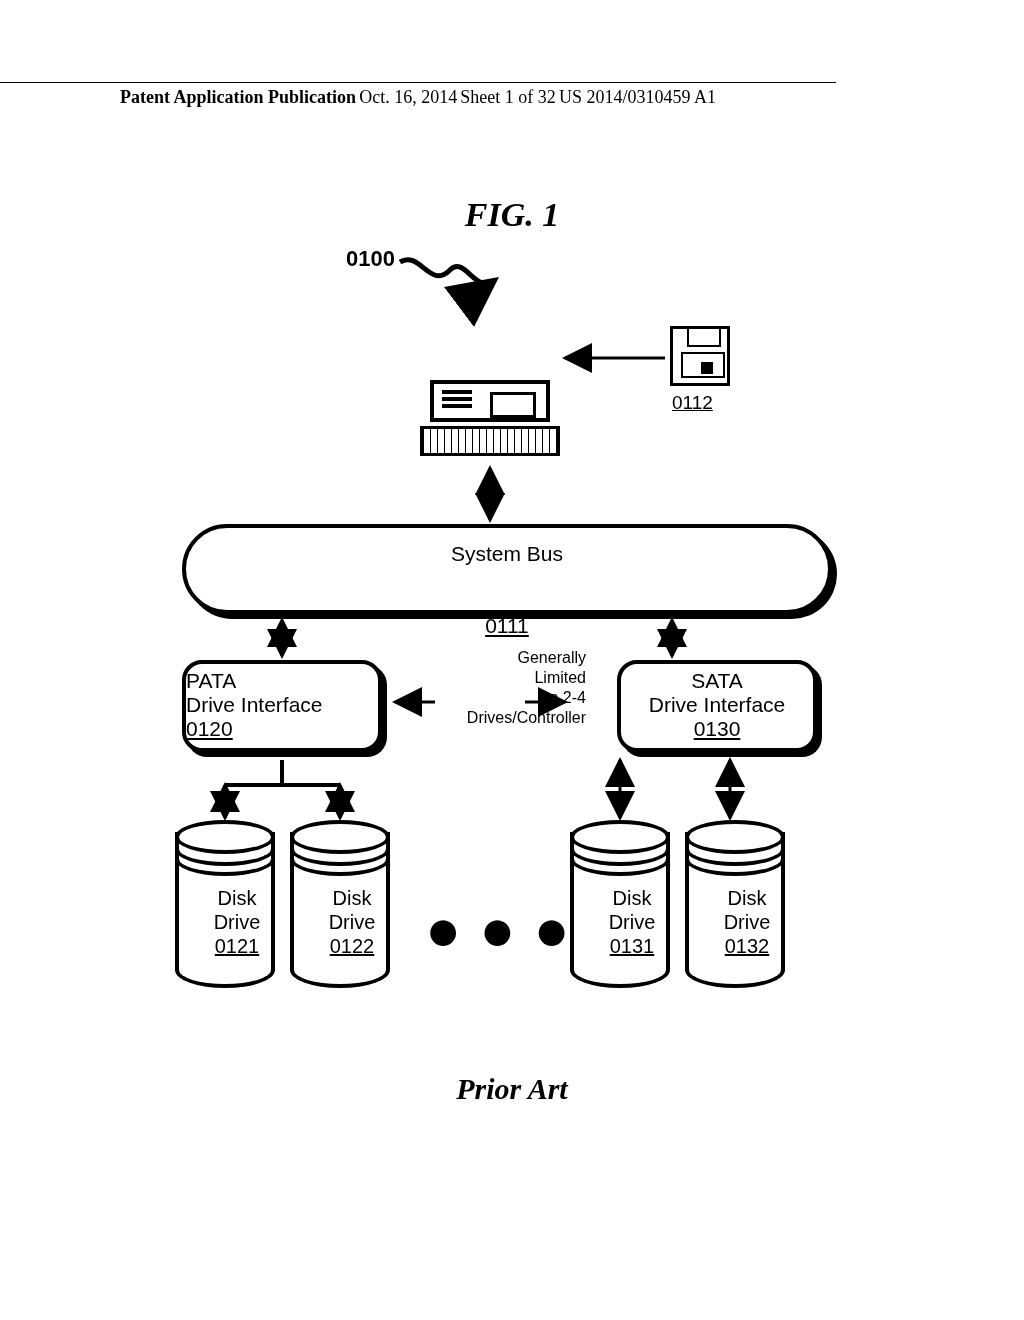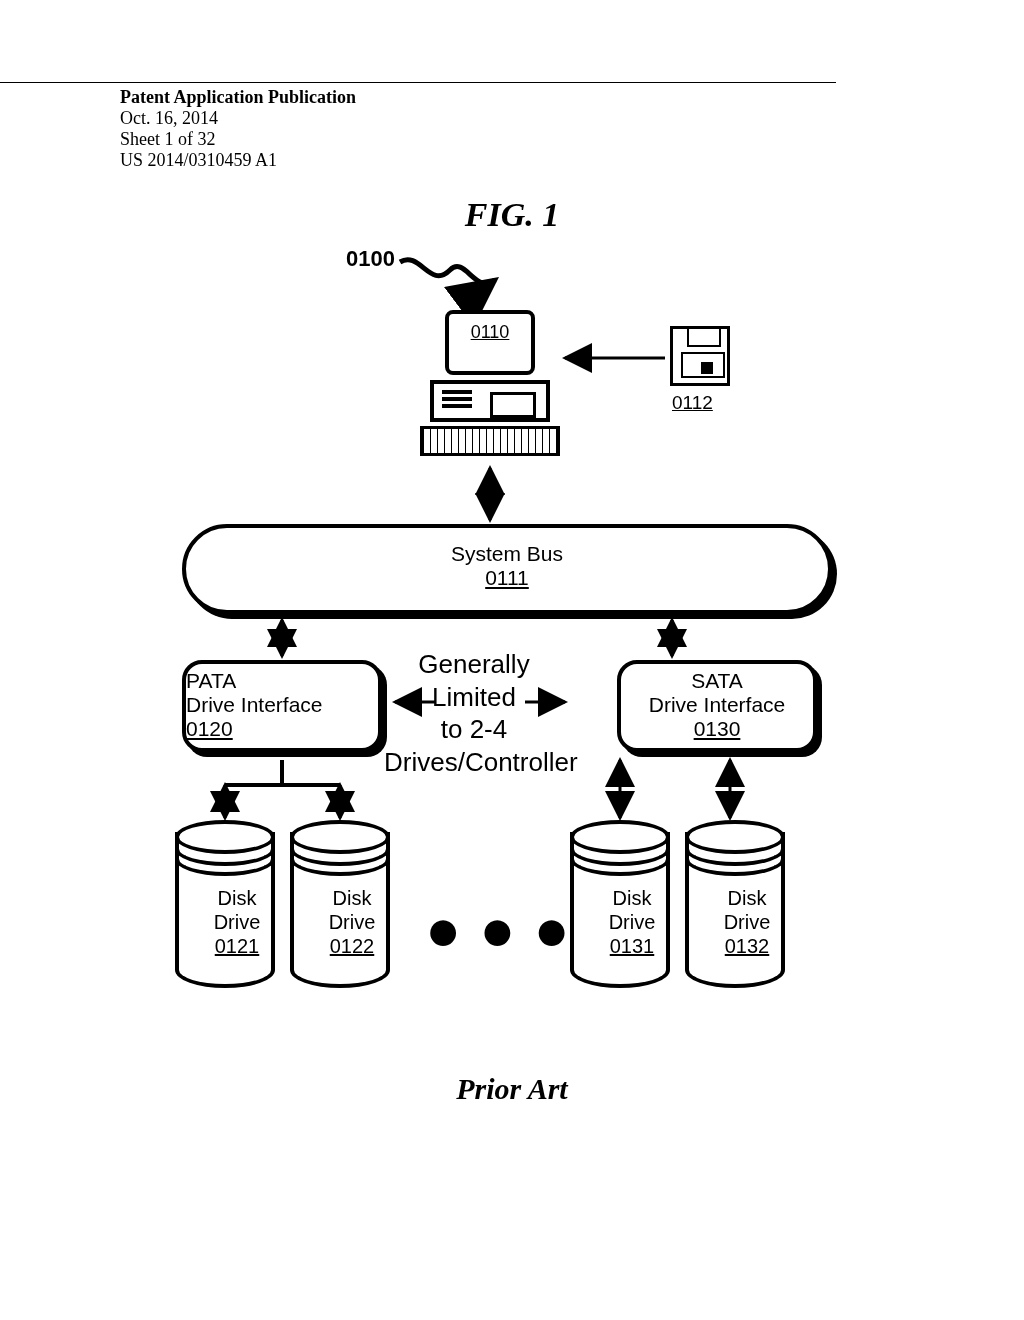--- a/index.html
+++ b/index.html
@@ -13,21 +13,20 @@
   .header {
     position: absolute;
     top: 82px;
     left: 0;
     width: 836px;
     border-top: 1.5px solid #000;
     display: flex;
     justify-content: space-between;
     padding: 4px 120px 0 120px;
     font-size: 18px;
-    flex-direction: column;
   }
   .header .left { font-weight: bold; }
   .header .mid { }
   .header .right { }
   .canvas {
     position: absolute;
     top: 0;
     left: 0;
     width: 1024px;
     height: 1320px;
@@ -60,21 +59,21 @@
     height: 90px;
     border: 4px solid #000;
     border-radius: 45px;
     background: #fff;
     box-shadow: 5px 5px 0 #000;
     text-align: center;
     padding-top: 14px;
     font-family: Arial, sans-serif;
     font-size: 21px;
   }
-  .systembus .num { text-decoration: underline; }
+  .systembus .num { text-decoration: underline; margin-top: 48px; }
   .pata {
     position: absolute;
     top: 660px;
     left: 182px;
     width: 200px;
     height: 92px;
     border: 4px solid #000;
     border-radius: 20px;
     background: #fff;
     box-shadow: 5px 5px 0 #000;
@@ -96,25 +95,25 @@
     text-align: center;
     padding-top: 5px;
     font-family: Arial, sans-serif;
     font-size: 21px;
     margin-left: 45px;
   }
   .num-u { text-decoration: underline; }
   .centertext {
     position: absolute;
     top: 648px;
-    left: 384px;
+    left: 406px;
     width: 180px;
-    text-align: center;
-    font-family: Arial, sans-serif;
-    font-size: 26px;
+    text-align: right;
+    font-family: Arial, sans-serif;
+    font-size: 16px;
     line-height: 1.25;
   }
   .disk {
     position: absolute;
     width: 100px;
     height: 170px;
   }
   .disk-body {
     position: absolute;
     top: 18px;
@@ -316,21 +315,20 @@
   <line x1="282" y1="760" x2="282" y2="785" stroke="#000" stroke-width="4"></line>
   <line x1="225" y1="785" x2="340" y2="785" stroke="#000" stroke-width="4"></line>
   <line x1="225" y1="785" x2="225" y2="818" stroke="#000" stroke-width="3" marker-start="url(#ahs)" marker-end="url(#ah)"></line>
   <line x1="340" y1="785" x2="340" y2="818" stroke="#000" stroke-width="3" marker-start="url(#ahs)" marker-end="url(#ah)"></line>
 
   <line x1="620" y1="760" x2="620" y2="818" stroke="#000" stroke-width="3" marker-start="url(#ahs)" marker-end="url(#ah)"></line>
   <line x1="730" y1="760" x2="730" y2="818" stroke="#000" stroke-width="3" marker-start="url(#ahs)" marker-end="url(#ah)"></line>
 </svg>
 
 <div class="computer">
-  <div class="monitor"><span>0110</span></div>
   <div class="tower"></div>
   <div class="keyboard"></div>
 </div>
 
 <div class="floppy">
     <div class="sq"></div>
   </div>
 <div class="floppy-label">0112</div>
 
 <div class="systembus">

